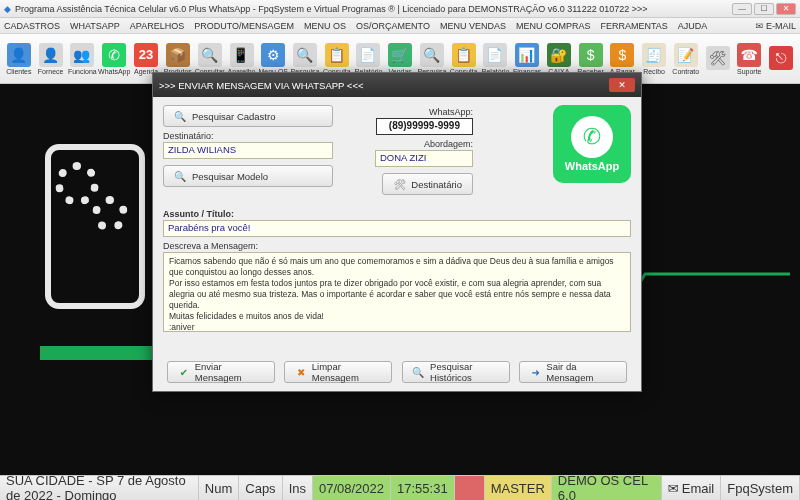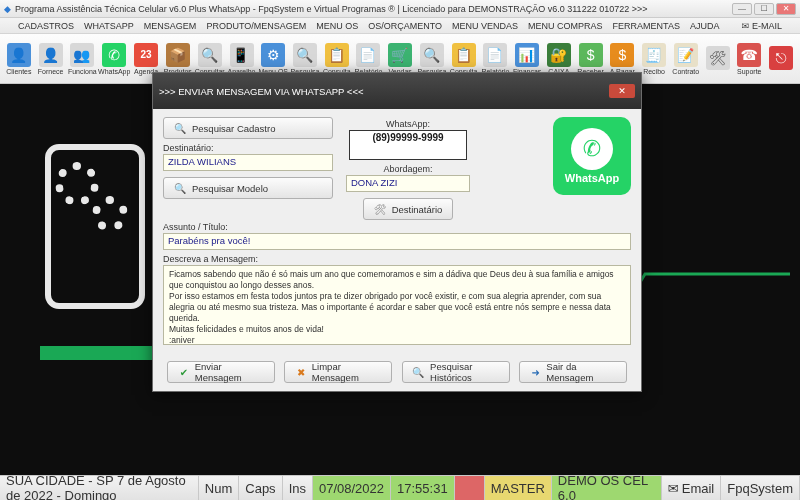--- a/index.html
+++ b/index.html
@@ -6,21 +6,21 @@
 body { width: 800px; height: 500px; overflow: hidden; background: #0f0f0f; position: relative; }
 
 
 .titlebar { height: 18px; background: linear-gradient(#f8f8f8,#e6e6e6); display: flex; align-items: center; padding: 0 4px; font-size: 9px; color: #333; border-bottom: 1px solid #ccc; }
 .titlebar .title { flex: 1; white-space: nowrap; overflow: hidden; }
 .winbtns { display: flex; gap: 2px; }
 .winbtn { width: 20px; height: 12px; background: #eaeaea; border: 1px solid #bbb; border-radius: 2px; font-size: 8px; display: flex; align-items: center; justify-content: center; color: #555; }
 .winbtn.close { background: #e97777; color: #fff; }
 
 
-.menubar { height: 16px; background: linear-gradient(#f4f4f4,#e8e8e8); display: flex; align-items: center; padding: 0 18px; font-size: 9px; color: #333; gap: 10px; border-bottom: 1px solid #d4d4d4; }
+.menubar { height: 16px; background: linear-gradient(#f4f4f4,#e8e8e8); display: flex; align-items: center; padding: 0 4px; font-size: 9px; color: #333; gap: 10px; border-bottom: 1px solid #d4d4d4; }
 .menubar span { cursor: default; }
 .menubar .mail { margin-left: auto; display: flex; align-items: center; gap: 3px; }
 
 
 .toolbar { height: 50px; background: linear-gradient(#fdfdfd,#eaeaea); display: flex; align-items: center; padding: 0 4px; gap: 2px; border-bottom: 1px solid #c8c8c8; overflow: hidden; }
 .tbtn { width: 30px; display: flex; flex-direction: column; align-items: center; font-size: 7px; color: #333; cursor: pointer; }
 .tbtn .ticon { width: 24px; height: 24px; border-radius: 3px; margin-bottom: 1px; display: flex; align-items: center; justify-content: center; font-size: 14px; }
 .i-blue { background: #4a90d9; color:#fff; }
 .i-gray { background: #d8d8d8; color:#555; }
 .i-green { background: #3cb371; color:#fff; }
@@ -41,31 +41,31 @@
 .gear { position: absolute; border-radius: 50%; background: transparent; }
 .gear::before { content:""; position:absolute; inset:0; border:8px dotted #e8e8e8; border-radius:50%; }
 .gear1 { width: 44px; height: 44px; left: 55px; top: 78px; }
 .gear2 { width: 36px; height: 36px; left: 92px; top: 112px; }
 .hline { position:absolute; left:40px; top:262px; width:190px; height:14px; background:#1aa855; }
 .ekg { position:absolute; left:560px; top:150px; width:230px; height:80px; }
 .ekg svg { width:100%; height:100%; }
 
 
 .dialog { position: absolute; left: 152px; top: 72px; width: 490px; height: 320px; background: #efefef; border: 1px solid #6b6b6b; box-shadow: 0 3px 14px rgba(0,0,0,0.55); }
-.dlg-title { height: 36px; background: linear-gradient(#4a4a4a,#2e2e2e); color: #fff; font-size: 9.5px; display: flex; align-items: center; padding: 0 6px; }
+.dlg-title { height: 24px; background: linear-gradient(#4a4a4a,#2e2e2e); color: #fff; font-size: 9.5px; display: flex; align-items: center; padding: 0 6px; }
 .dlg-title .t { flex:1; }
 .dlg-close { width: 26px; height: 14px; background: #c94a3b; border-radius: 2px; color:#fff; font-size:9px; display:flex; align-items:center; justify-content:center; }
 .dlg-body { padding: 8px 10px; font-size: 9.5px; color: #333; }
 .row { display: flex; align-items: flex-start; gap: 10px; }
 .col { display: flex; flex-direction: column; }
 .btn { height: 22px; background: linear-gradient(#fcfcfc,#e4e4e4); border: 1px solid #b0b0b0; border-radius: 3px; display: flex; align-items: center; gap: 5px; padding: 0 10px; font-size: 9.5px; color: #333; cursor: pointer; }
 .btn .bi { width: 13px; height: 13px; display:inline-flex; align-items:center; justify-content:center; font-size:10px; }
 .lbl { font-size: 9px; color: #333; margin-top: 4px; margin-bottom: 1px; }
 .fld { height: 17px; background: #fffff0; border: 1px solid #b8b8a0; padding: 1px 4px; font-size: 9.5px; color: #1a1a8a; }
-.wapp-num { font-weight:bold; color:#1a1a1a; background:#fff; border:1.5px solid #333; height:30px; padding:1px 22px; font-size:10px; display:inline-block; }
+.wapp-num { font-weight:bold; color:#1a1a1a; background:#fff; border:1.5px solid #333; height:17px; padding:1px 12px; font-size:10px; display:inline-block; }
 .wapp-logo { width: 78px; height: 78px; background:#25d366; border-radius:10px; display:flex; flex-direction:column; align-items:center; justify-content:center; color:#fff; }
 .wapp-logo .bubble { width:42px; height:42px; background:#fff; border-radius:50%; position:relative; display:flex; align-items:center; justify-content:center; color:#25d366; font-size:22px; }
 .wapp-logo .wlbl { font-size:11px; font-weight:bold; margin-top:2px; }
 .msgbox { width: 100%; height: 80px; background: #fffff0; border: 1px solid #b8b8a0; padding: 3px 5px; font-size: 8.5px; color: #303030; line-height: 1.3; overflow: hidden; }
 .dlg-foot { position:absolute; left:0; right:0; bottom:8px; display:flex; justify-content:space-between; padding:0 14px; }
 .dlg-foot .btn { width: 108px; justify-content:center; }
 .bi-green { color:#2e9a3a; }
 .bi-orange { color:#d97a1e; }
 .bi-blue { color:#2a6db5; }
 .bi-purple { color:#6a4aa8; }
@@ -88,21 +88,21 @@
   <div class="winbtns">
     <div class="winbtn">—</div>
     <div class="winbtn">☐</div>
     <div class="winbtn close">✕</div>
   </div>
 </div>
 
 <div class="menubar">
   <span>CADASTROS</span>
   <span>WHATSAPP</span>
-  <span>MENSAGEM</span>
+  <span>APARELHOS</span>
   <span>PRODUTO/MENSAGEM</span>
   <span>MENU OS</span>
   <span>OS/ORÇAMENTO</span>
   <span>MENU VENDAS</span>
   <span>MENU COMPRAS</span>
   <span>FERRAMENTAS</span>
   <span>AJUDA</span>
   <span class="mail">
     <span>✉</span>
     <span>E-MAIL</span>
@@ -120,21 +120,21 @@
     </div>
   <div class="tbtn">
       <div class="ticon i-gray">👥</div>
       <span>Funciona</span>
     </div>
   <div class="tbtn">
       <div class="ticon i-wapp">✆</div>
       <span>WhatsApp</span>
     </div>
   <div class="tbtn">
-      <div class="ticon i-cal" style="font-size:10px;font-weight:bold;">23</div>
+      <div class="ticon i-cal" style="font-size:13px;font-weight:bold;">23</div>
       <span>Agenda</span>
     </div>
   <div class="tbtn">
       <div class="ticon i-box">📦</div>
       <span>Produtos</span>
     </div>
   <div class="tbtn">
       <div class="ticon i-gray">🔍</div>
       <span>Consultar</span>
     </div>
@@ -237,40 +237,40 @@
           <span>Pesquisar Cadastro</span>
         </div>
         <div class="lbl">Destinatário:</div>
         <div class="fld">ZILDA WILIANS</div>
         <div style="height:6px;"></div>
         <div class="btn">
           <span class="bi bi-gray">🔍</span>
           <span>Pesquisar Modelo</span>
         </div>
       </div>
-      <div class="col" style="width:130px; align-items:center;">
+      <div class="col" style="width:130px; align-items:flex-end;">
         <div class="lbl" style="margin-top:2px;">WhatsApp:</div>
         <div class="wapp-num">(89)99999-9999</div>
         <div class="lbl">Abordagem:</div>
-        <div class="fld" style="width:124px;">DONA ZIZI</div>
+        <div class="fld" style="width:98px;">DONA ZIZI</div>
         <div style="height:6px;"></div>
         <div class="btn">
           <span class="bi bi-gray">🛠</span>
           <span>Destinatário</span>
         </div>
       </div>
       <div class="col" style="flex:1; align-items:flex-end;">
         <div class="wapp-logo">
           <div class="bubble">✆</div>
           <div class="wlbl">WhatsApp</div>
         </div>
       </div>
     </div>
 
-    <div class="lbl" style="margin-top:2px;">Assunto / Título:</div>
+    <div class="lbl" style="margin-top:14px;font-weight:bold;">Assunto / Título:</div>
     <div class="fld" style="width:100%;">Parabéns pra você!</div>
 
     <div class="lbl">Descreva a Mensagem:</div>
     <div class="msgbox" style="white-space:pre-wrap;">Ficamos sabendo que não é só mais um ano que comemoramos e sim a dádiva que Deus deu à sua família e amigos que conquistou ao longo desses anos.
 Por isso estamos em festa todos juntos pra te dizer obrigado por você existir, e com sua alegria aprender, com sua alegria ou até mesmo sua tristeza. Mas o importante é acordar e saber que você está entre nós sempre e nessa data querida.
 Muitas felicidades e muitos anos de vida!
 :aniver</div>
   </div>
 
   <div class="dlg-foot">

